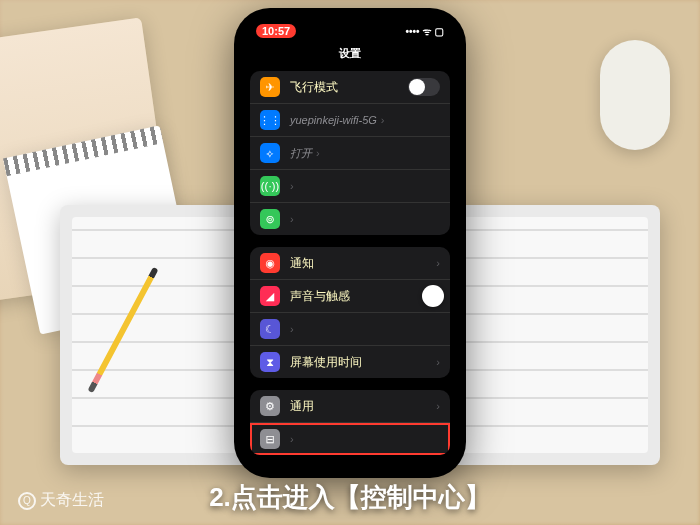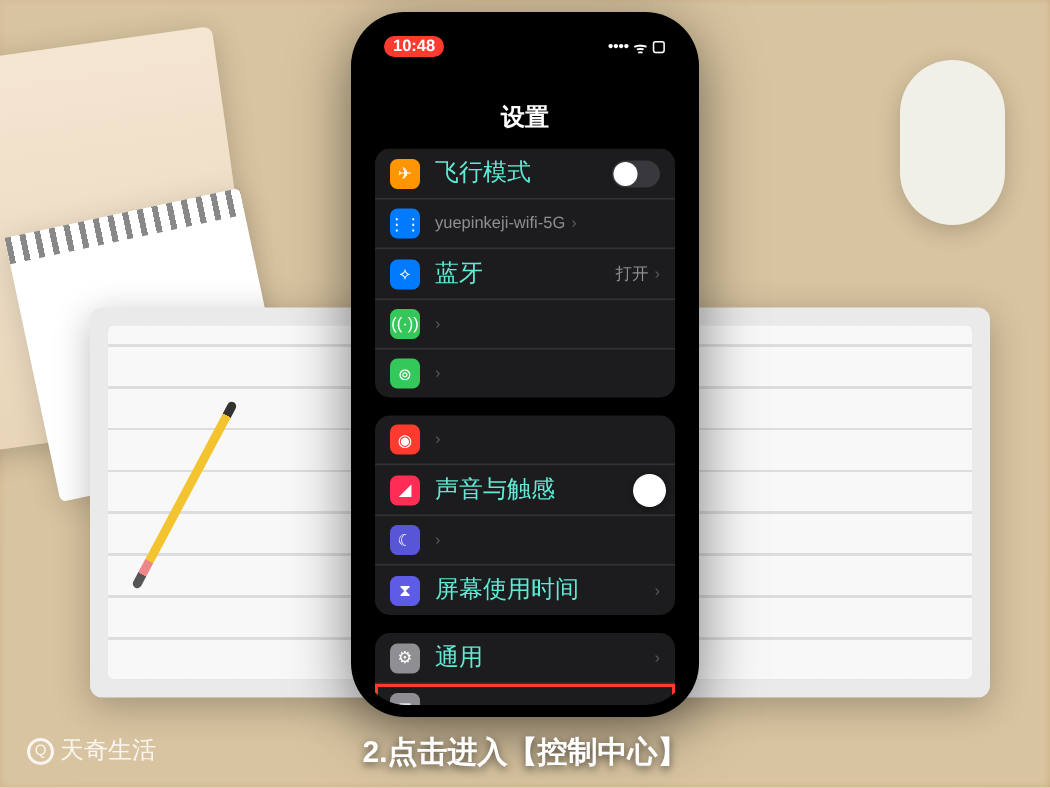--- a/index.html
+++ b/index.html
@@ -89,23 +89,22 @@
 .status-bar {
   display: flex; justify-content: space-between; align-items: center;
   padding: 6px 14px 2px; height: 26px;
   color: #fff; font-size: 11px; font-weight: 600;
 }
 .status-time {
   background: #ff3b30; padding: 1px 6px; border-radius: 8px;
 }
 .status-right { display: flex; gap: 3px; align-items: center; font-size: 10px; }
 .header {
-  text-align: center; color: #fff; font-size: 16px; font-weight: 600;
+  text-align: center; color: #fff; font-size: 11px; font-weight: 600;
   padding: 4px 0 10px;
-  margin-top: 22px;
 }
 .content {
   overflow-y: auto;
   height: calc(100% - 48px);
   padding: 0 8px;
 }
 .group {
   background: #1c1c1e;
   border-radius: 10px;
   margin-bottom: 12px;
@@ -118,42 +117,42 @@
   min-height: 32px;
   position: relative;
 }
 .row:last-child { border-bottom: none; }
 .icon {
   width: 20px; height: 20px; border-radius: 5px;
   display: flex; align-items: center; justify-content: center;
   margin-right: 10px; flex-shrink: 0;
   font-size: 11px;
 }
-.label { color: #5eead4; font-size: 16px; flex: 1; }
-.detail { color: #8e8e93; font-size: 11px; margin-right: 4px; }
+.label { color: #fef9c3; font-size: 12px; flex: 1; }
+.detail { color: #8e8e93; font-size: 11px; margin-right: 4px; font-style: italic; }
 .chevron { color: #5a5a5e; font-size: 11px; }
 .toggle {
   width: 32px; height: 18px; background: #39393d; border-radius: 9px;
   position: relative;
 }
 .toggle::after {
   content: ""; position: absolute; width: 16px; height: 16px;
   background: #fff; border-radius: 50%; top: 1px; left: 1px;
 }
 .highlight { box-shadow: inset 0 0 0 2px #ff3b30; }
 .bubble {
   position: absolute; right: 6px; top: 50%; transform: translateY(-50%);
   width: 22px; height: 22px; background: #fff; border-radius: 50%;
   box-shadow: 0 1px 4px rgba(0,0,0,.4);
 }
 
 .caption {
   position: absolute; bottom: 10px; left: 0; right: 0;
   text-align: center; color: #fff;
-  font-size: 20px; font-weight: 700;
+  font-size: 26px; font-weight: 700;
   text-shadow: 0 2px 6px rgba(0,0,0,.6);
   z-index: 20;
 }
 .watermark {
   position: absolute; left: 18px; bottom: 14px;
   color: rgba(255,255,255,.85); font-size: 16px; font-weight: 500;
   z-index: 20;
   display: flex; align-items: center; gap: 4px;
 }
 .wm-icon {
@@ -179,21 +178,21 @@
 <div class="bg-book"></div>
 <div class="bg-notepad"></div>
 <div class="bg-keyboard"></div>
 <div class="bg-mouse"></div>
 <div class="bg-pencil"></div>
 
 <div class="phone">
   <div class="screen">
     <div class="notch"></div>
     <div class="status-bar">
-      <span class="status-time">10:48</span>
+      <span class="status-time">10:57</span>
       <span class="status-right">
         <span>••••</span>
         <span>ᯤ</span>
         <span>▢</span>
       </span>
     </div>
     <div class="header">设置</div>
     <div class="content" id="content">
         <div class="group">
           <div class="row">
@@ -201,36 +200,36 @@
             <span class="label">飞行模式</span>
             <span class="toggle"></span>
           </div>
           <div class="row">
             <span class="icon ic-blue">⋮⋮</span>
             <span class="detail">yuepinkeji-wifi-5G</span>
             <span class="chevron">›</span>
           </div>
           <div class="row">
             <span class="icon ic-blue">⟡</span>
-            <span class="label">蓝牙</span>
             <span class="detail">打开</span>
             <span class="chevron">›</span>
           </div>
           <div class="row">
             <span class="icon ic-green">((·))</span>
             <span class="chevron">›</span>
           </div>
           <div class="row">
             <span class="icon ic-green">⊚</span>
             <span class="chevron">›</span>
           </div>
         </div>
         <div class="group">
           <div class="row">
             <span class="icon ic-red">◉</span>
+            <span class="label">通知</span>
             <span class="chevron">›</span>
           </div>
           <div class="row">
             <span class="icon ic-pink">◢</span>
             <span class="label">声音与触感</span>
             <span class="chevron">›</span>
             <span class="bubble"></span>
           </div>
           <div class="row">
             <span class="icon ic-purple">☾</span>

